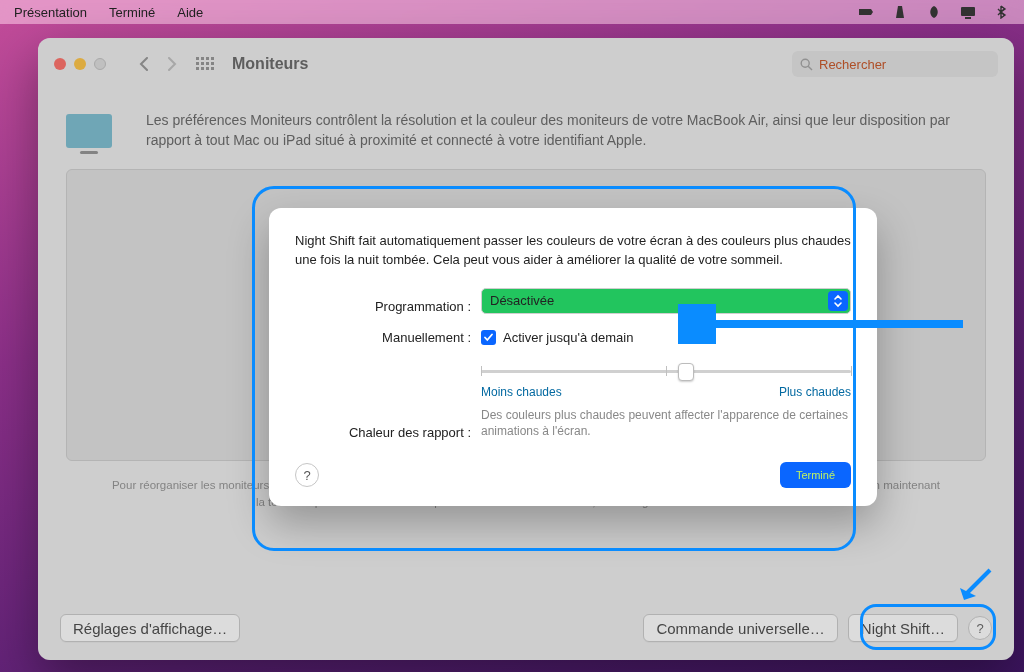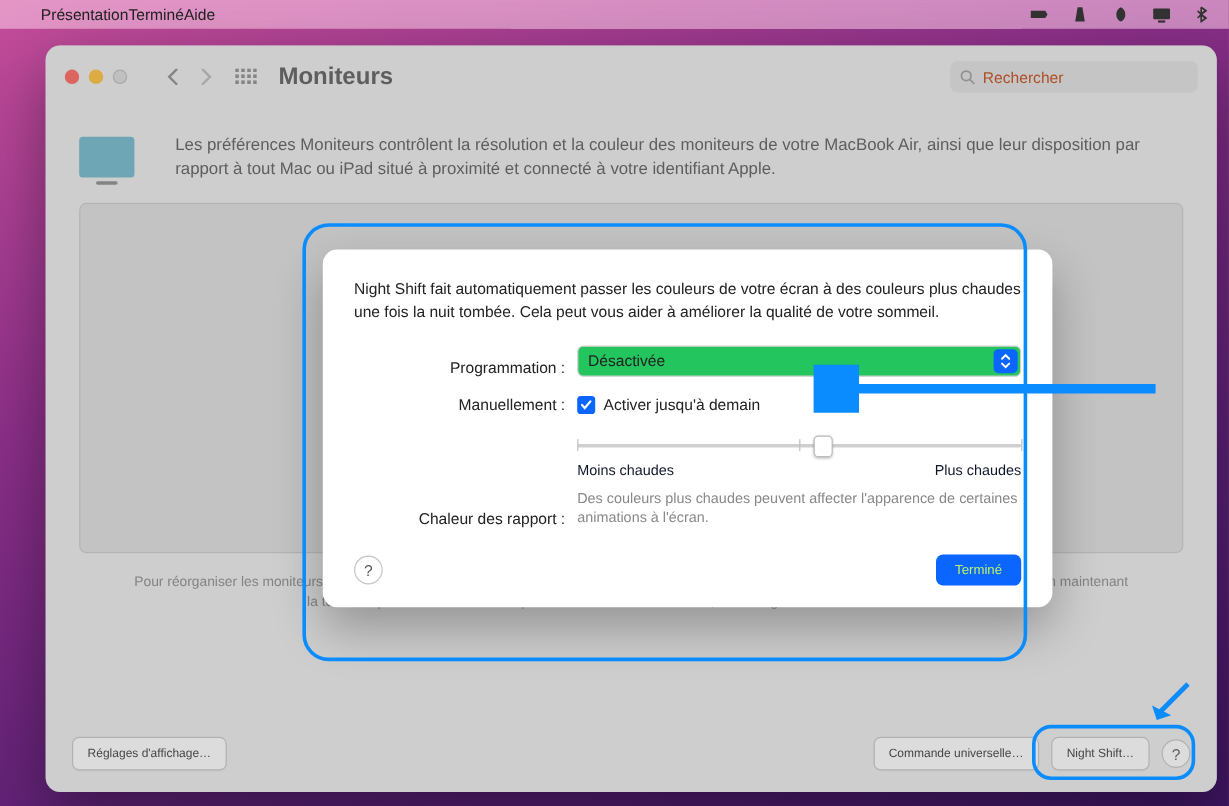--- a/index.html
+++ b/index.html
@@ -3,51 +3,51 @@
 <meta charset="utf-8">
 <style>
   html,body{margin:0;padding:0;width:1024px;height:672px;overflow:hidden;
     font-family:-apple-system,"Helvetica Neue",Arial,sans-serif;
     background:linear-gradient(160deg,#c44d9a 0%,#8a2f87 35%,#5a2073 70%,#3d1560 100%);}
   
   .menubar{position:absolute;top:0;left:0;right:0;height:24px;
     background:rgba(255,210,235,.55);backdrop-filter:blur(6px);
     display:flex;align-items:center;padding:0 14px;font-size:13px;color:#222;
     justify-content:space-between;}
-  .menubar .left{display:flex;margin-left:20px;}
+  .menubar .left{display:flex;gap:22px;}
   .menubar .right{display:flex;gap:18px;align-items:center;}
   .tray-ic{width:16px;height:14px;display:inline-block;}
   
   .window{position:absolute;left:38px;top:38px;width:976px;height:622px;
     background:#ececec;border-radius:12px;box-shadow:0 20px 50px rgba(0,0,0,.35);
     overflow:hidden;}
   
   .dim{position:absolute;inset:0;background:rgba(120,120,120,.26);}
   .toolbar{height:52px;display:flex;align-items:center;padding:0 16px;gap:12px;}
   .traffic{display:flex;gap:8px;}
   .tl{width:12px;height:12px;border-radius:50%;}
   .tl.red{background:#ff5f57;}
   .tl.yellow{background:#ffbd2e;}
   .tl.grey{background:#d9d9d9;border:1px solid #bbb;box-sizing:border-box;}
   .nav{display:flex;gap:4px;margin-left:14px;color:#888;}
   .nav-btn{width:24px;height:24px;display:flex;align-items:center;justify-content:center;border-radius:5px;}
   .grid-ic{width:18px;height:14px;display:inline-block;color:#888;}
-  .title{font-size:20px;color:#555;font-weight:600;margin-left:6px;}
+  .title{font-size:16px;color:#555;font-weight:600;margin-left:6px;}
   .search{margin-left:auto;width:190px;height:26px;border-radius:6px;background:rgba(0,0,0,.05);
     display:flex;align-items:center;padding:0 8px;color:#c2410c;font-size:13px;gap:6px;}
   .body{padding:20px 28px 16px 28px;}
   .header-row{display:flex;gap:34px;align-items:flex-start;color:#555;}
   .mon-ic{width:46px;height:34px;background:#6cb6cc;border-radius:3px;position:relative;flex:0 0 auto;margin-top:4px;}
   .mon-ic::after{content:"";position:absolute;left:14px;right:14px;bottom:-6px;height:3px;background:#888;border-radius:2px;}
   .header-row p{margin:0;font-size:14px;line-height:1.45;}
   .preview{margin-top:18px;height:290px;background:#dedede;border:1px solid #c9c9c9;border-radius:6px;}
   .hint{margin-top:16px;font-size:11.5px;color:#888;text-align:center;line-height:1.5;padding:0 40px;}
   .bottom-bar{position:absolute;left:22px;right:22px;bottom:18px;display:flex;align-items:center;gap:10px;}
   .btn{height:26px;padding:0 12px;border:1px solid #c6c6c6;border-radius:6px;background:#fff;
-    font-size:10px;display:flex;align-items:center;color:#333;box-shadow:0 1px 0 rgba(0,0,0,.03);}
+    font-size:15px;display:flex;align-items:center;color:#333;box-shadow:0 1px 0 rgba(0,0,0,.03);}
   .spacer{flex:1;}
   .help-dot{width:22px;height:22px;border:1px solid #c6c6c6;border-radius:50%;display:flex;
     align-items:center;justify-content:center;font-size:13px;color:#555;background:#fff;}
   
   .sheet{position:absolute;left:231px;top:170px;width:556px;background:#fff;border-radius:12px;
     box-shadow:0 18px 40px rgba(0,0,0,.28);padding:24px 26px 18px 26px;font-size:13px;color:#222;}
   .sheet p.intro{margin:0 0 18px 0;line-height:1.45;}
   .row{display:flex;align-items:flex-end;margin-bottom:16px;}
   .row .lbl{width:176px;text-align:right;padding-right:10px;}
   .select{flex:1;height:24px;border:1px solid #cfcfcf;border-radius:5px;display:flex;align-items:center;
@@ -55,21 +55,21 @@
   .select .caret{position:absolute;right:2px;top:2px;bottom:2px;width:20px;background:#0a66ff;
     border-radius:4px;display:flex;align-items:center;justify-content:center;}
   .cb{width:15px;height:15px;border-radius:3px;background:#0a66ff;display:inline-flex;
     align-items:center;justify-content:center;margin-right:7px;flex:0 0 auto;}
   .slider-wrap{flex:1;}
   .slider{height:20px;position:relative;}
   .track{position:absolute;left:0;right:0;top:9px;height:3px;background:#d0d0d0;border-radius:2px;}
   .tick{position:absolute;top:5px;width:1px;height:10px;background:#c0c0c0;}
   .knob{position:absolute;top:2px;width:14px;height:16px;background:#fff;border:1px solid #bcbcbc;
     border-radius:4px;box-shadow:0 1px 2px rgba(0,0,0,.2);}
-  .slider-labels{display:flex;justify-content:space-between;font-size:12px;color:#0f172a;margin-top:4px;}
+  .slider-labels{display:flex;justify-content:space-between;font-size:12px;color:#0369a1;margin-top:4px;}
   .note{font-size:12px;color:#888;margin-top:8px;line-height:1.4;}
   .sheet-footer{display:flex;align-items:center;margin-top:22px;}
   .done{margin-left:auto;background:#0a66ff;color:#bef264;border:none;height:26px;padding:0 16px;
     border-radius:6px;font-size:11px;font-weight:500;}
   
   .ring{position:absolute;border:3.5px solid #0a8cff;border-radius:16px;pointer-events:none;}
   .ring.sheet-ring{left:214px;top:148px;width:598px;height:359px;border-radius:22px;}
   .ring.btn-ring{position:absolute;border:3px solid #0a8cff;border-radius:16px;width:130px;height:40px;}
   .arrow{position:absolute;pointer-events:none;}
   svg{display:block;}

